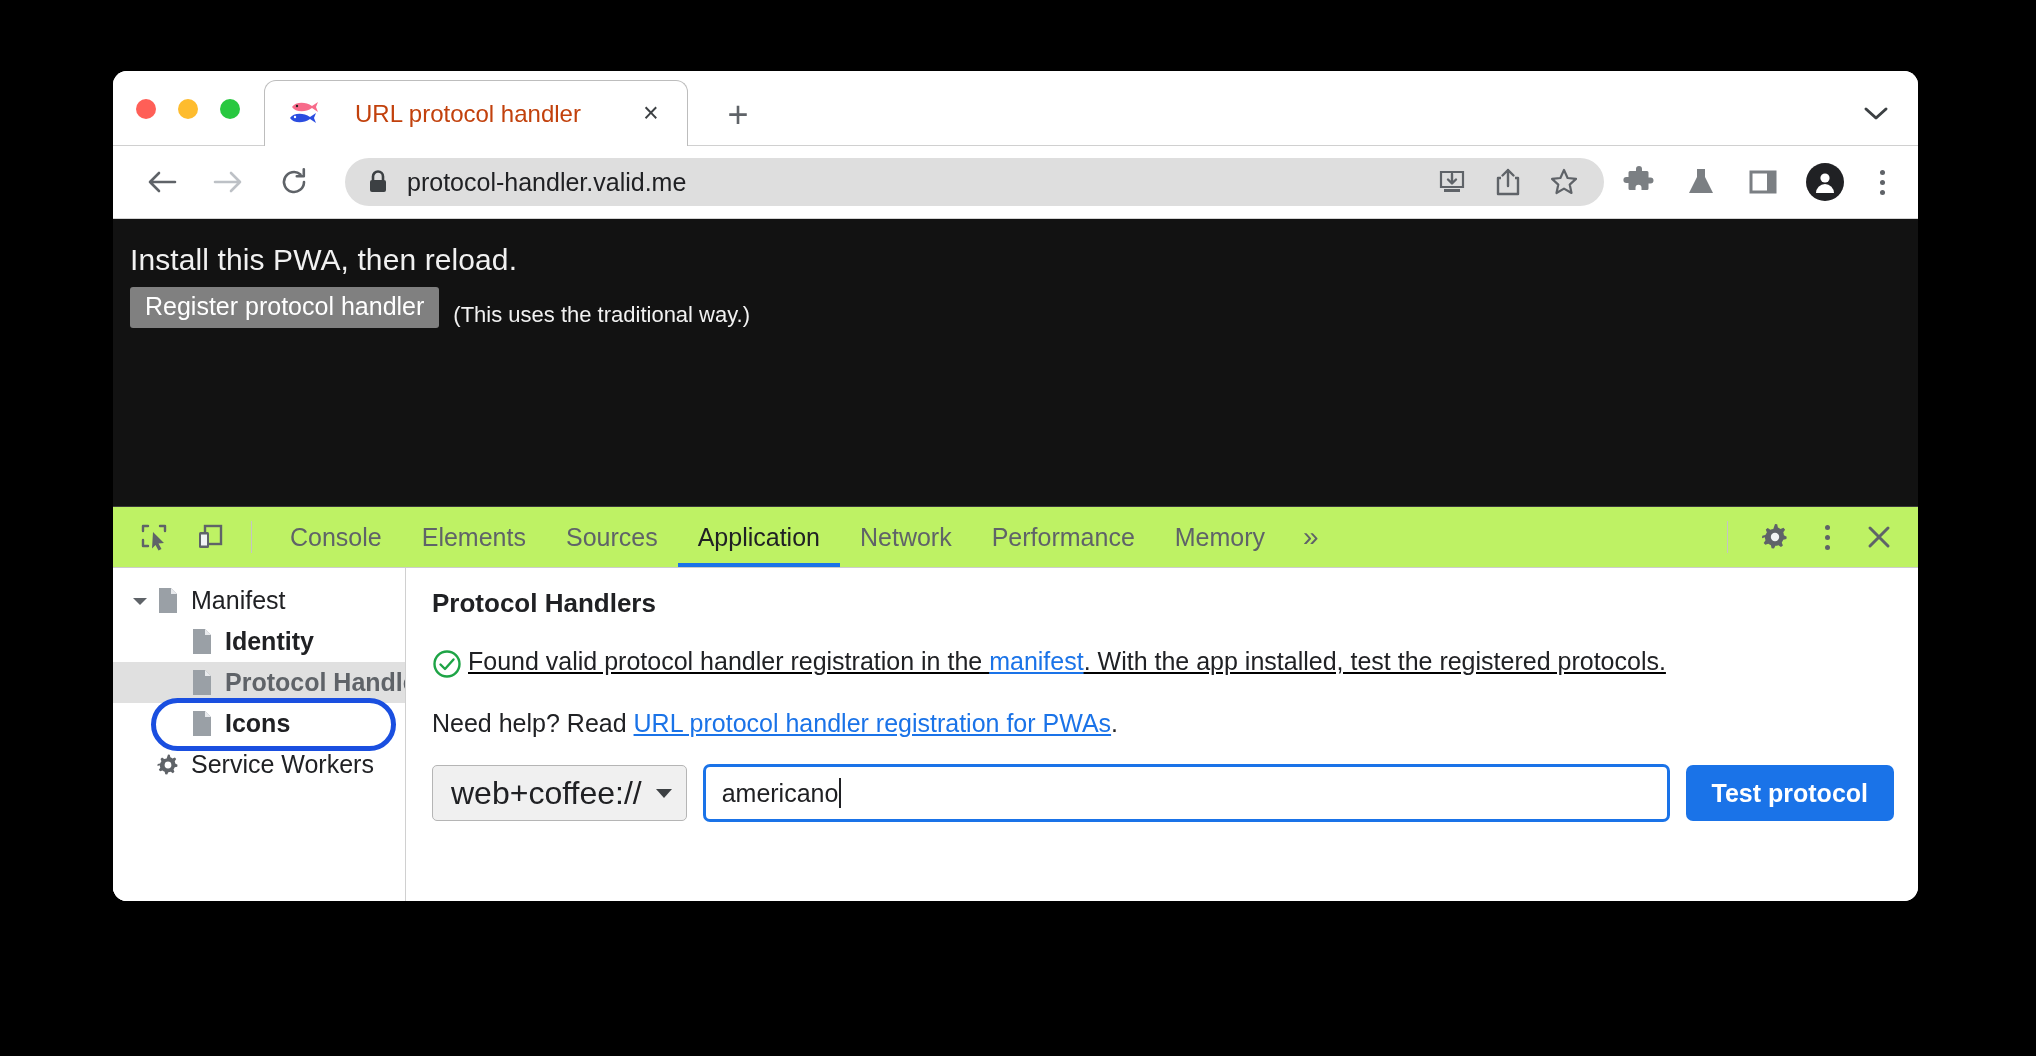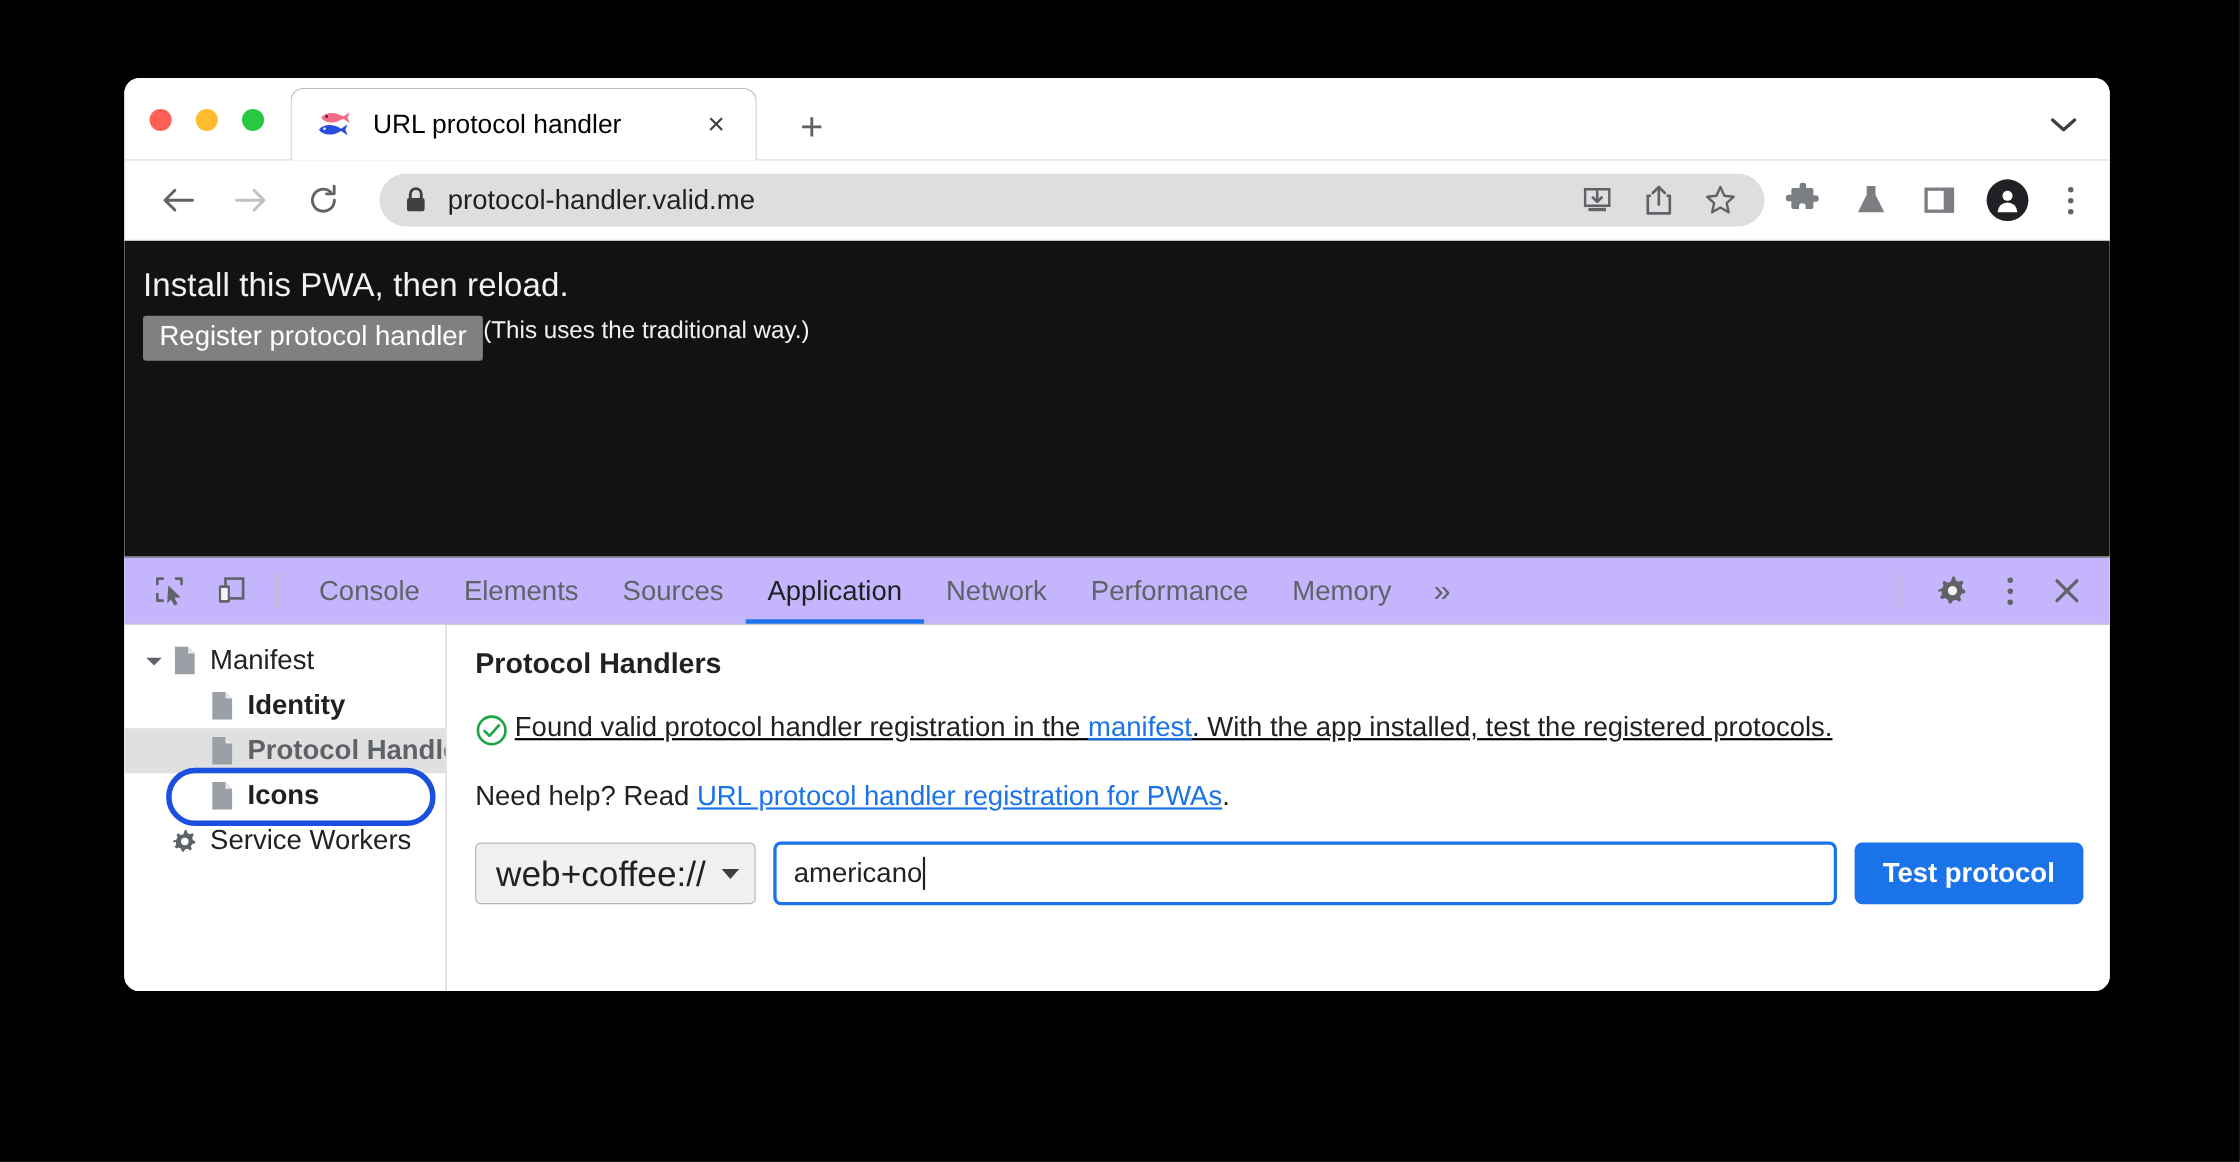--- a/index.html
+++ b/index.html
@@ -42,23 +42,23 @@
     background: #fff;
     border: 1px solid #bdbdbd;
     border-bottom: none;
     border-radius: 12px 12px 0 0;
     display: flex; align-items: center;
   }
   .tab-favicon { margin-left: 22px; width: 34px; height: 30px; position: relative; flex: none; }
   .fish { position: absolute; width: 30px; height: 13px; }
   .fish svg { display: block; }
   .tab-title {
-    margin-left: 18px;
+    margin-left: 34px;
     font-size: 24px;
-    color: #000000;
+    color: #c2410c;
     white-space: nowrap;
     overflow: hidden;
     flex: 1;
   }
   .tab-close {
     width: 40px; height: 40px; margin-right: 16px;
     display: flex; align-items: center; justify-content: center;
     font-size: 27px; color: #3c4043; line-height: 1; flex: none;
   }
   .newtab {
@@ -121,21 +121,21 @@
   
   .viewport {
     position: relative;
     height: 287px;
     background: #121212;
     padding: 24px 0 0 17px;
   }
   .page-line1 {
     font-size: 30px; color: #f1f1f1; margin-bottom: 10px; letter-spacing: 0.1px;
   }
-  .page-row2 { display: flex; align-items: flex-start; }
+  .page-row2 { display: flex; align-items: flex-end; gap: 14px; }
   .register-btn {
     background: #808080;
     color: #ffffff;
     border: none;
     font-family: "Liberation Sans", sans-serif;
     font-size: 25px;
     padding: 7px 15px 9px;
     border-radius: 3px;
     line-height: 1;
   }
@@ -144,21 +144,21 @@
   
   .devtools {
     position: relative;
     height: calc(830px - 75px - 73px - 287px);
     background: #ffffff;
     border-top: 1px solid #3a3a3a;
     display: flex; flex-direction: column;
   }
   .dt-tabbar {
     height: 61px;
-    background: #c4b5fd;
+    background: #bef264;
     display: flex; align-items: center;
     border-bottom: 1px solid #cdcdcd;
     flex: none;
   }
   .dt-iconbtn {
     width: 46px; height: 46px; margin-left: 10px;
     display: flex; align-items: center; justify-content: center;
   }
   .dt-iconbtn:first-child { margin-left: 18px; }
   .dt-sep { width: 1px; height: 32px; background: #c4c4c4; margin: 0 18px; flex: none; }

